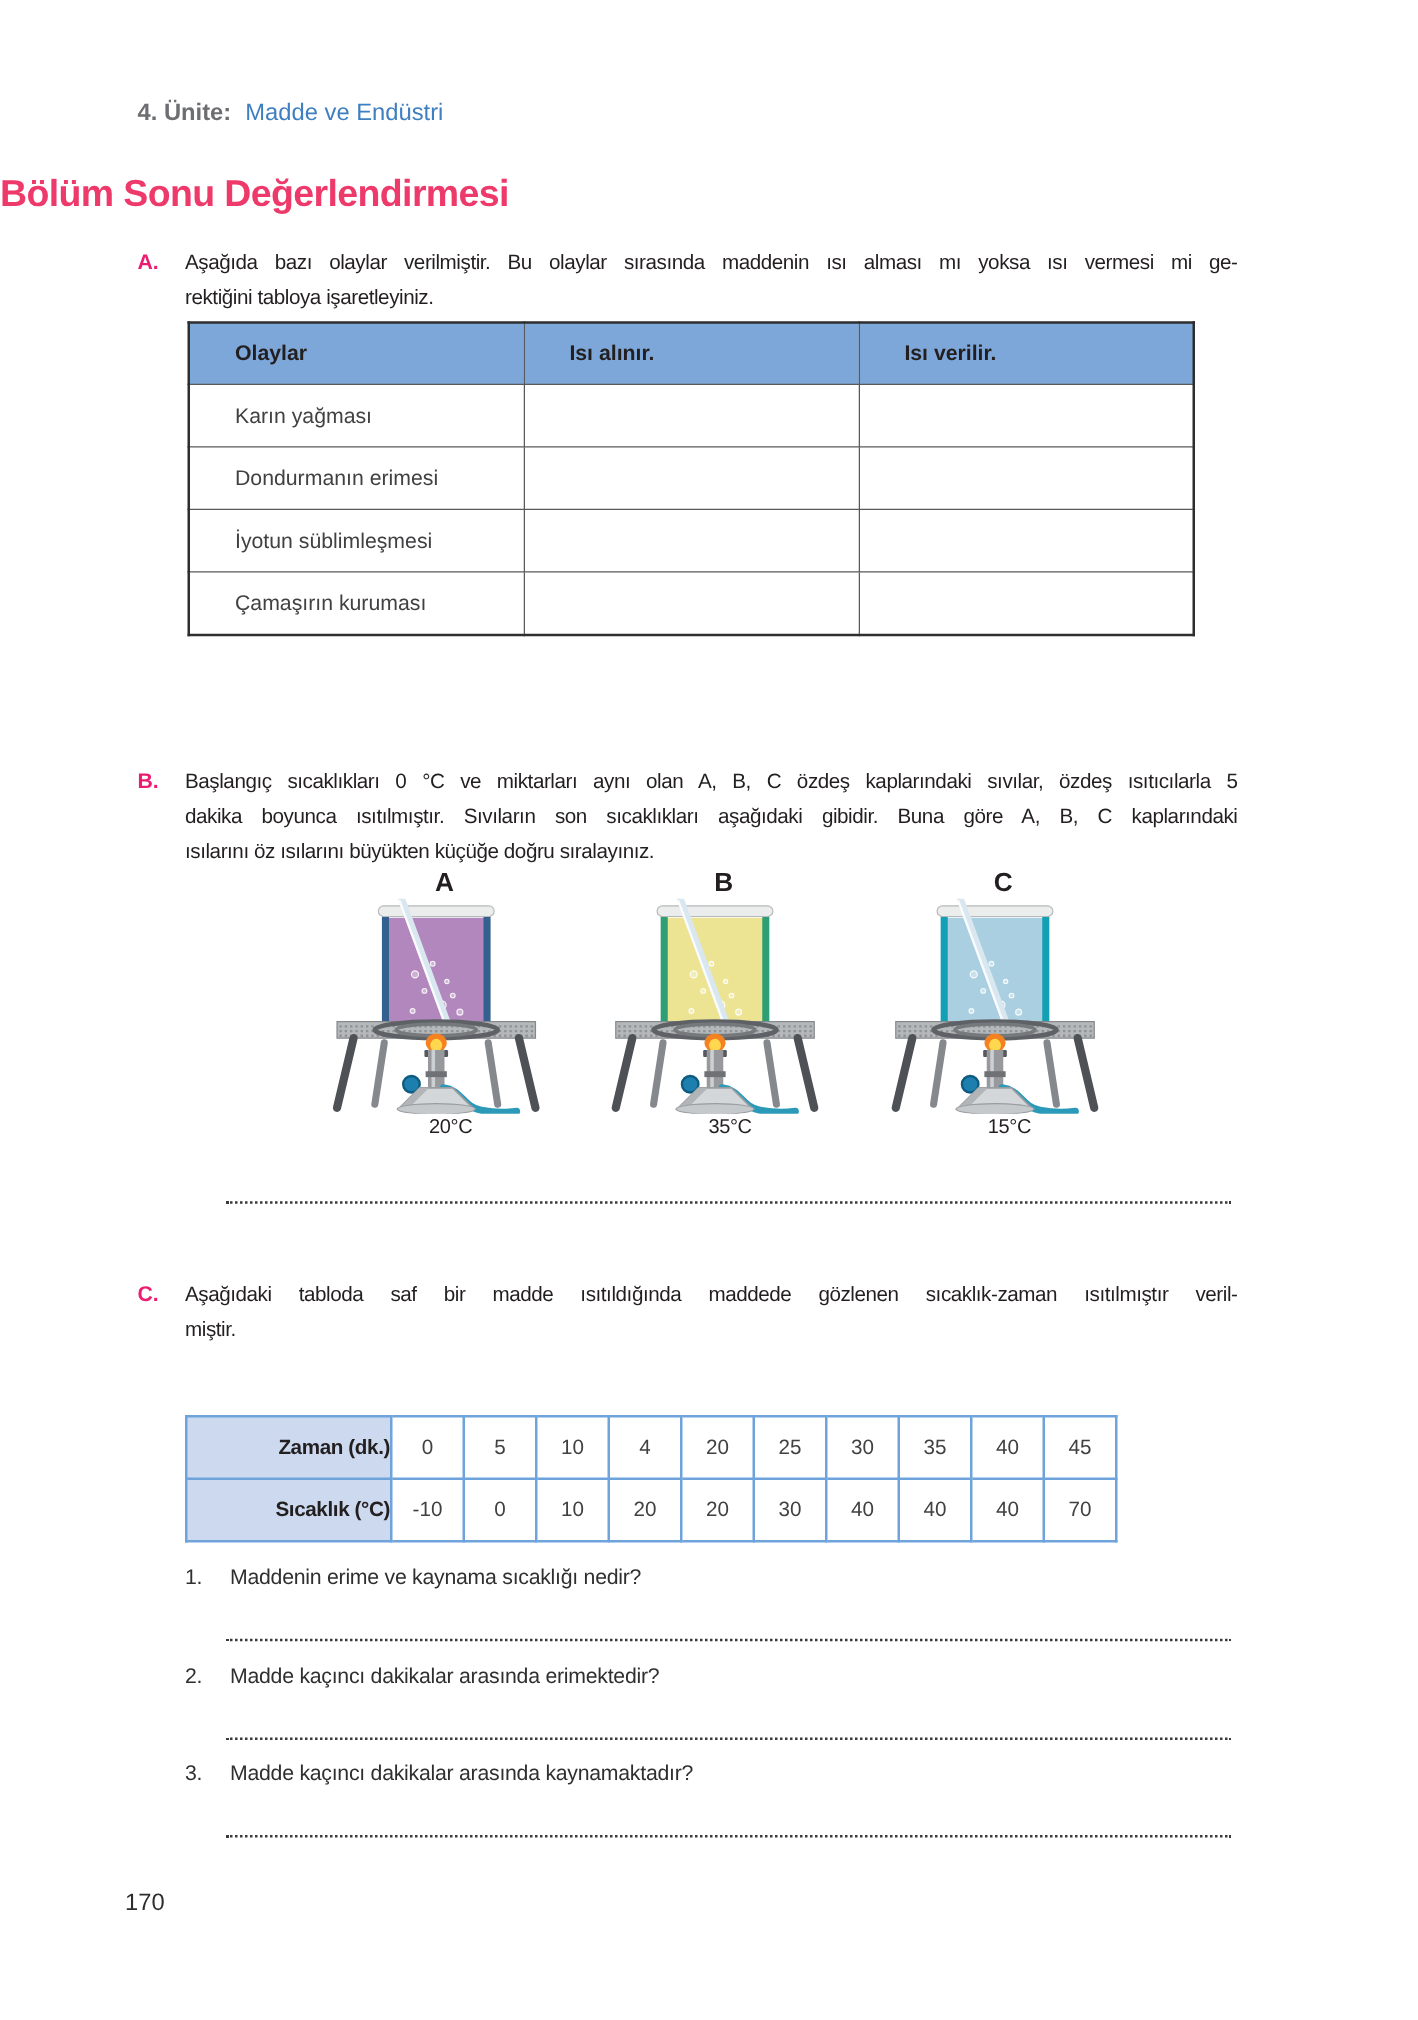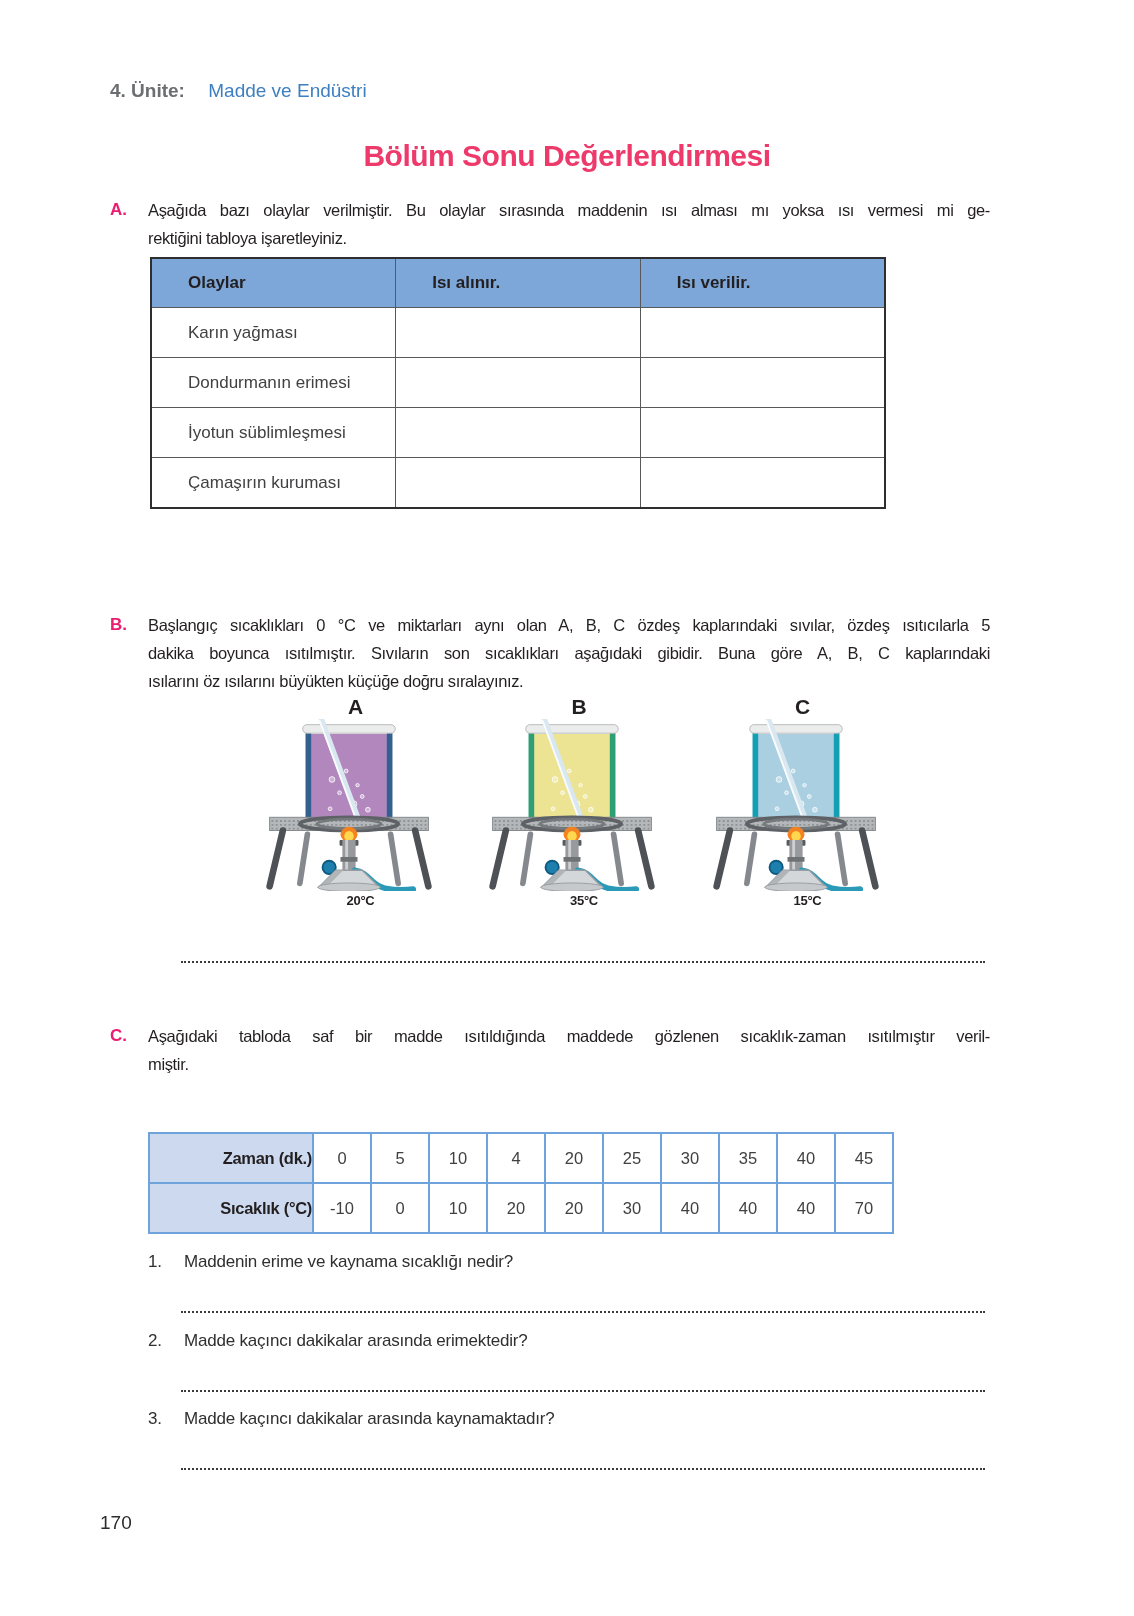--- a/index.html
+++ b/index.html
@@ -4,58 +4,58 @@
 <style>
   html,body { margin:0; padding:0; background:#ffffff; }
   .page {
     position:relative; width:1134px; height:1616px; background:#ffffff;
     font-family:"Liberation Sans", sans-serif; color:#231f20; overflow:hidden;
   }
 
   
   .unit-header { position:absolute; left:110px; top:80px; font-size:19px; }
   .unit-label { font-weight:bold; color:var(--unit-label-gray); }
-  .unit-title { color:var(--unit-title-blue); margin-left:18px; }
+  .unit-title { color:var(--unit-title-blue); margin-left:6px; }
 
   .page-title {
-    position:absolute; left:0; top:139px; width:100%; text-align:center;
+    position:absolute; left:0; top:139px; width:100%; text-align:left;
     font-size:30px; font-weight:bold; letter-spacing:-0.5px; color:var(--title-pink);
   }
 
   
   .section { position:absolute; left:110px; width:880px; display:flex; }
   .sec-label { width:38px; flex:0 0 38px; font-weight:bold; font-size:17px; color:var(--section-label-pink); line-height:28px; }
   .sec-text { width:845px; }
   .ln { font-weight:normal; font-size:16.5px; letter-spacing:-0.35px; line-height:28px; color:#231f20; white-space:nowrap; }
   .ln.just { text-align:justify; text-align-last:justify; white-space:normal; }
 
   
   .table-a {
-    position:absolute; left:150px; top:257px; width:736px;
+    position:absolute; left:150px; top:257px; width:806px;
     border-collapse:collapse; table-layout:fixed;
     border:2.5px solid #2e2e2e;
     padding-left:44px;
   }
   .table-a th {
     background:var(--table-a-header-bg); height:48px; text-align:left;
     padding:0 0 0 36px; font-size:17px; font-weight:bold; color:#231f20;
     border:1px solid #58595b;
   }
   .table-a td {
     height:49px; border:1px solid #58595b; font-size:17px; font-weight:normal;
     color:#414042; padding:0 0 0 36px;
   }
   .table-a td.empty { padding:0; }
 
   
   .beakers { position:absolute; left:256px; top:695px; width:632px; display:flex; justify-content:space-between; }
   .figure { width:185px; display:flex; flex-direction:column; align-items:center; }
   .beaker-letter { height:24px; line-height:24px; font-size:21px; font-weight:bold; transform:translateX(7px); }
   svg.apparatus { width:180px; height:172px; display:block; }
-  .beaker-temp { font-size:13px; font-weight:bold; margin-top:2px; letter-spacing:-0.3px;margin-left:24px; }
+  .beaker-temp { font-size:16px; font-weight:normal; margin-top:2px; letter-spacing:-0.3px;margin-left:24px; }
 
   .leg { stroke:#4e5256; stroke-width:7; stroke-linecap:round; }
   .leg-back { stroke:#85898d; stroke-width:6; stroke-linecap:round; }
   .rim { fill:#ebecec; stroke:#b6b9bb; stroke-width:1; }
   .rod { stroke:#d9e7f0; stroke-width:6; stroke-linecap:round; }
   .rod-hi { stroke:#ffffff; stroke-width:2; stroke-linecap:round; opacity:.85; }
   .gauze { fill:#b4b8ba; stroke:#83878a; stroke-width:1; }
   .gauze-dots { stroke:#8e9294; stroke-width:2; stroke-dasharray:2 2.5; }
   .ring { fill:none; stroke:#5e6266; stroke-width:4; }
   .ring2 { fill:none; stroke:#75797c; stroke-width:3; }

